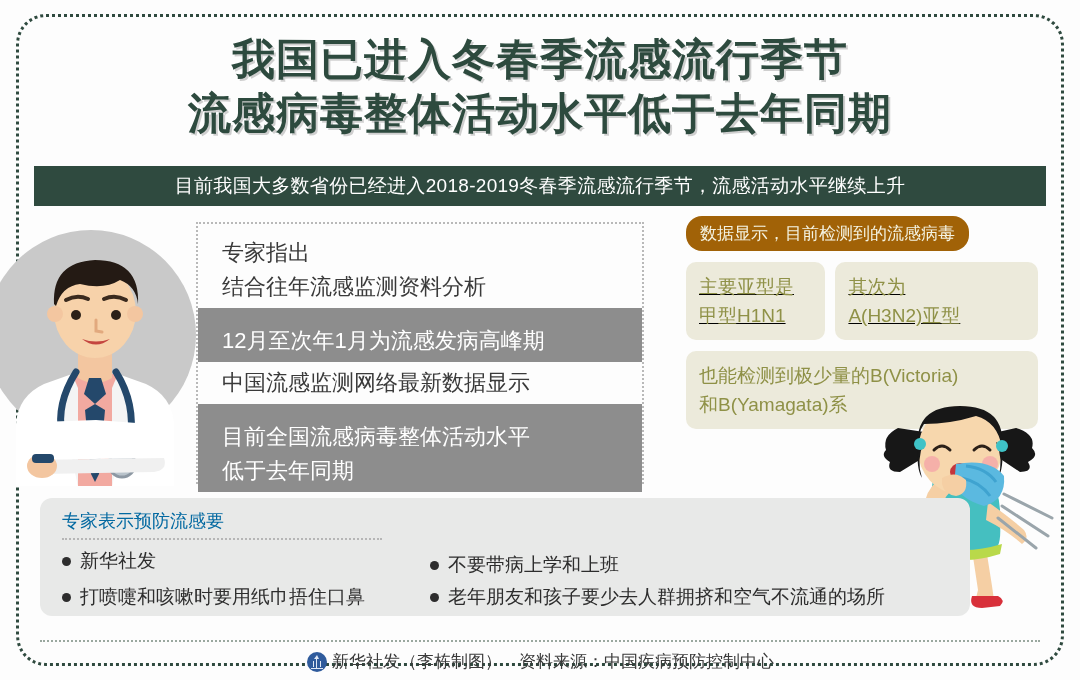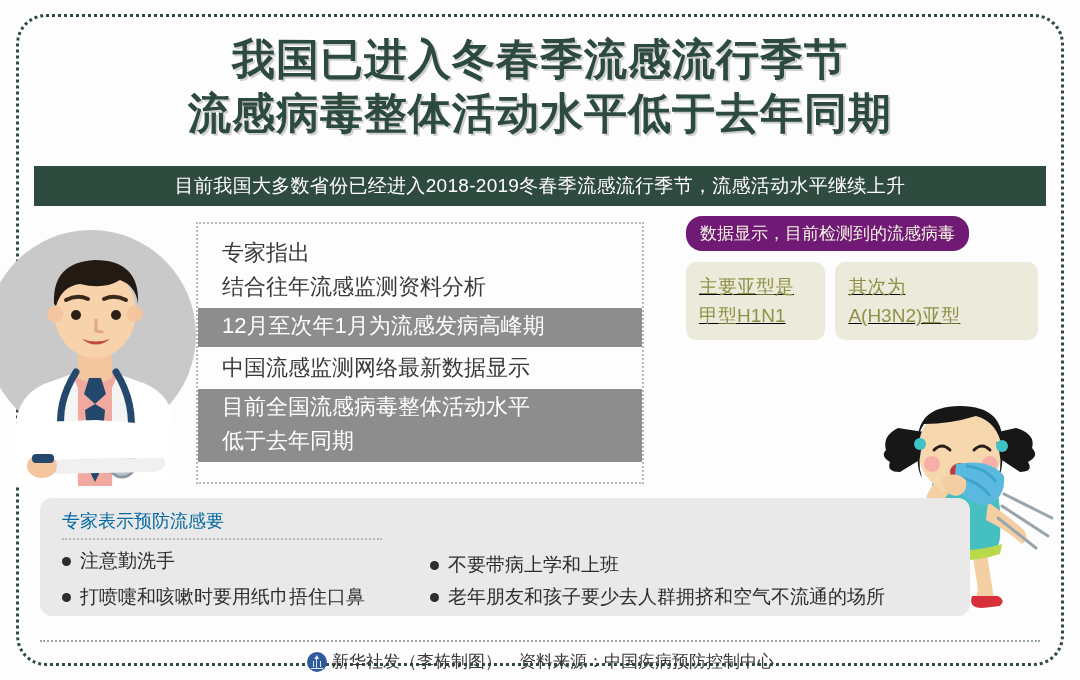--- a/index.html
+++ b/index.html
@@ -89,33 +89,33 @@
     font-size: 22px;
     line-height: 34px;
     padding-left: 24px;
     white-space: nowrap;
   }
   .lp-hl {
     background: #8d8d8d;
     color: #ffffff;
     font-size: 22px;
     line-height: 34px;
-    padding: 1px 0 4px 24px;
+    padding: 16px 0 4px 24px;
     margin: 4px 0;
   }
   .lp-hl .l2 { display: block; }
 
   
   .right-panel {
     position: absolute;
     left: 686px; top: 216px;
     width: 352px;
   }
   .rp-banner {
-    background: #701a75;
+    background: #a16207;
     color: #f4f3e2;
     font-size: 17px;
     border-radius: 16px;
     padding: 6px 14px;
     display: inline-block;
     white-space: nowrap;
   }
   .rp-row {
     display: flex;
     gap: 10px;
@@ -291,20 +291,24 @@
     <div class="rp-row">
       <div class="rp-box b1">
         <span>主要亚型是</span>
         <span>甲型H1N1</span>
       </div>
       <div class="rp-box b2">
         <span>其次为</span>
         <span>A(H3N2)亚型</span>
       </div>
     </div>
+    <div class="rp-box wide">
+      <span>也能检测到极少量的B(Victoria)</span>
+      <span>和B(Yamagata)系</span>
+    </div>
   </div>
 
   <div class="girl-wrap">
     <svg width="190" height="218" viewBox="0 0 190 218">
 
       <path d="M18 30 Q2 38 6 52 Q0 58 10 64 Q6 74 20 74 L46 58 L44 34 Z" fill="#171717"></path>
       <path d="M136 30 Q156 36 152 50 Q160 58 148 64 Q154 74 140 74 L116 58 L118 34 Z" fill="#171717"></path>
 
       <path d="M62 150 L58 194 L52 204 L70 206 L74 192 L78 152 Z" fill="#f5cfa4"></path>
       <path d="M92 152 L98 192 L96 200 L114 202 L112 188 L106 150 Z" fill="#f5cfa4"></path>
@@ -348,21 +352,21 @@
       <path d="M118 120 L156 150" stroke="#9aa5ab" stroke-width="3" stroke-linecap="round"></path>
     </svg>
   </div>
 
   <div class="prevent-panel">
     <div class="prevent-title">专家表示预防流感要</div>
     <div class="prevent-sep"></div>
     <div class="prevent-grid">
       <div class="p-item p-1">
         <span class="dot"></span>
-        <span>注意勤洗手</span>
+        <span>新华社发</span>
       </div>
       <div class="p-item p-2">
         <span class="dot"></span>
         <span>不要带病上学和上班</span>
       </div>
       <div class="p-item p-3">
         <span class="dot"></span>
         <span>打喷嚏和咳嗽时要用纸巾捂住口鼻</span>
       </div>
       <div class="p-item p-4">

